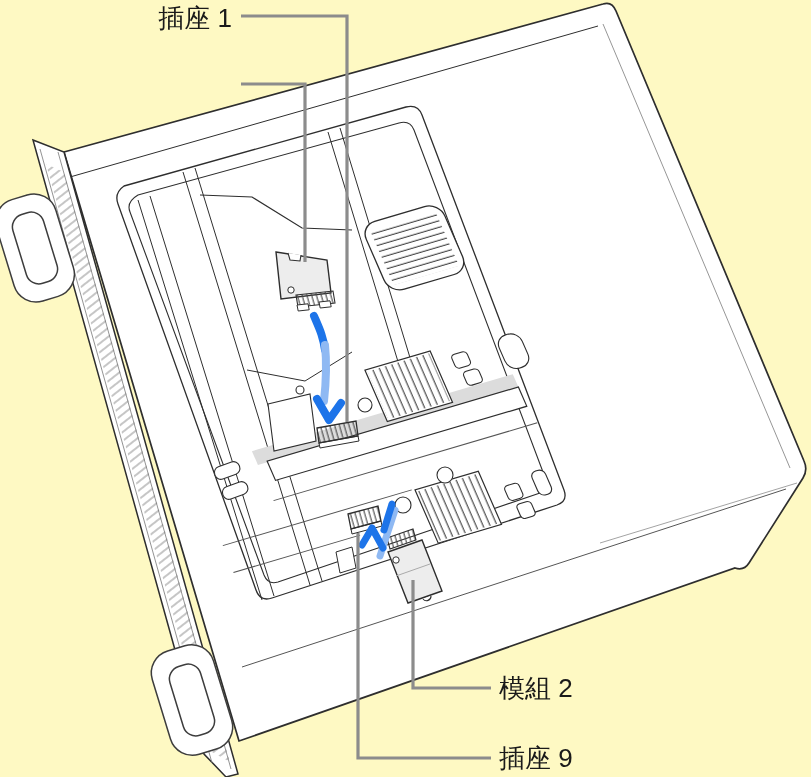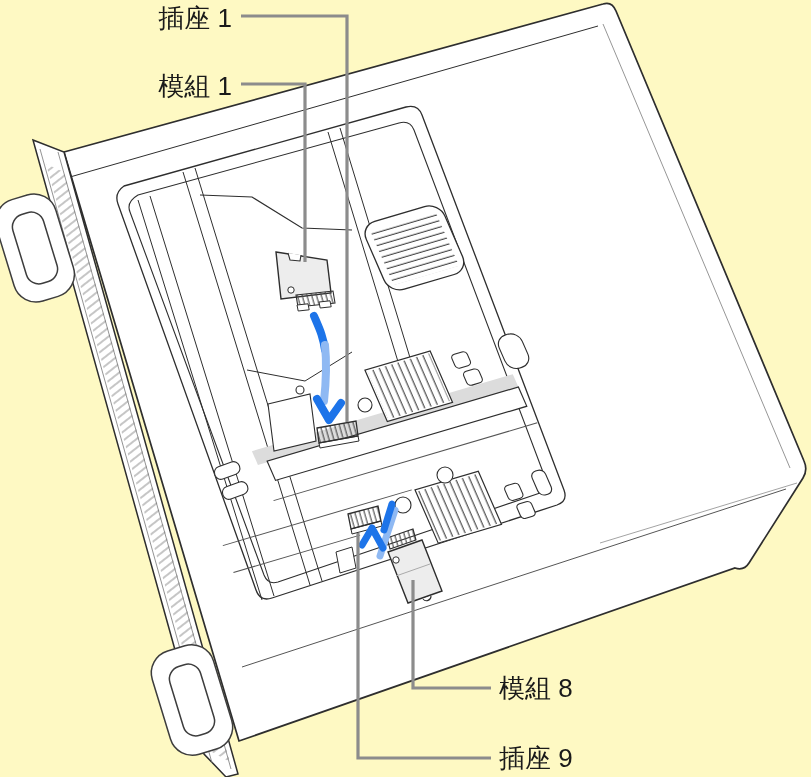--- a/index.html
+++ b/index.html
@@ -158,17 +158,16 @@
 
   <g fill="none" stroke="#8C8C8C" stroke-width="3.2">
     <path d="M 241,16 L 347,16 L 347,422"></path>
     <path d="M 241,84 L 305,84 L 305,262"></path>
     <path d="M 413,580 L 413,688 L 491,688"></path>
     <path d="M 358,533 L 358,758 L 491,758"></path>
   </g>
 </svg>
 
 <div class="lbl right" style="left:60px;top:1px;">插座 1</div>
-<div class="lbl right" style="left:60px;top:69px;">模組 1</div>
-<div class="lbl" style="left:499px;top:671px;">模組 8</div>
+<div class="lbl" style="left:499px;top:671px;">模組 2</div>
 <div class="lbl" style="left:499px;top:741px;">插座 9</div>
 
 </div>
 
 </body></html>

